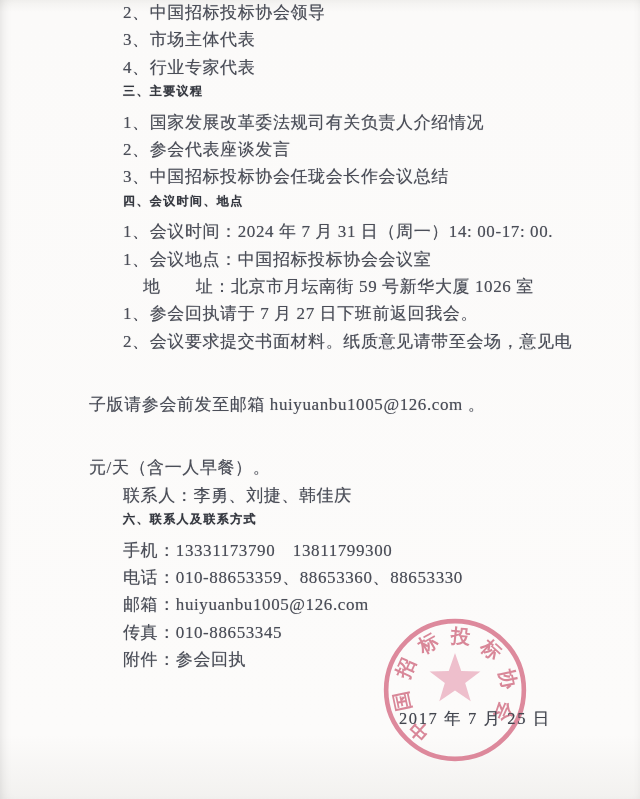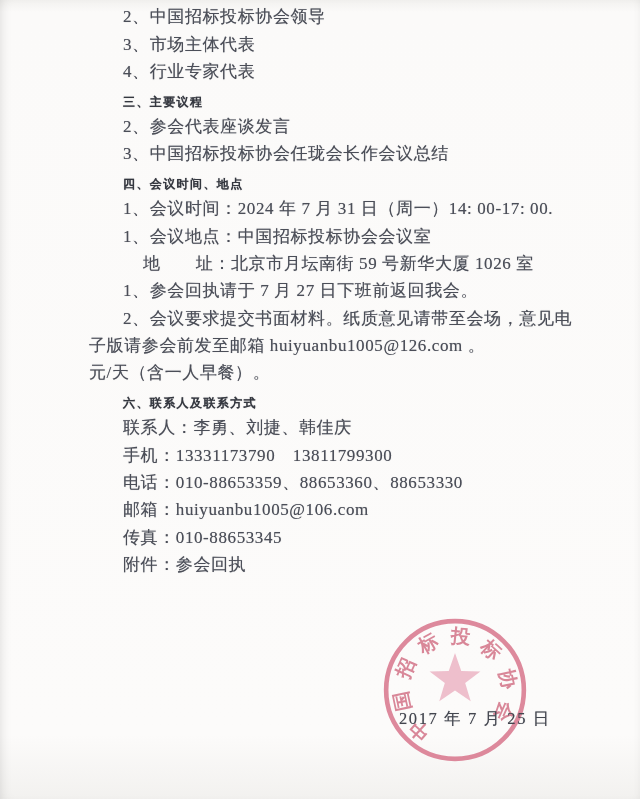--- a/index.html
+++ b/index.html
@@ -18,32 +18,32 @@
   }
   .doc-body {
     position: absolute;
     left: 89px;
     top: 1px;
     width: 500px;
   }
   .line {
     height: 27.4px;
     display: flex;
-    align-items: flex-end;
+    align-items: flex-start;
   }
   .line-text {
     font-size: 17px;
     letter-spacing: 0.6px;
     color: #4b4e58;
     white-space: pre;
     text-shadow: 0 0 0.7px rgba(75,78,88,0.55);
   }
   .line--item    { padding-left: 34px; }
   .line--item-sub{ padding-left: 54px; }
-  .line--cont    { padding-left: 0; }
+  .line--cont    { padding-left: 0; margin-top: 36px; }
   .line--heading { padding-left: 34px; }
   .line--heading .line-text {
     font-weight: bold;
     color: #34373f;
     letter-spacing: 1.4px;
     font-size: 12px;
     text-shadow: 0 0 0.8px rgba(52,55,63,0.6);
   }
   .seal {
     position: absolute;
@@ -80,20 +80,23 @@
       <div class="line line--item">
         <span class="line-text">3、市场主体代表</span>
       </div>
       <div class="line line--item">
         <span class="line-text">4、行业专家代表</span>
       </div>
       <div class="line line--heading">
         <span class="line-text">三、主要议程</span>
       </div>
       <div class="line line--item">
+        <span class="line-text">1、国家发展改革委法规司有关负责人介绍情况</span>
+      </div>
+      <div class="line line--item">
         <span class="line-text">2、参会代表座谈发言</span>
       </div>
       <div class="line line--item">
         <span class="line-text">3、中国招标投标协会任珑会长作会议总结</span>
       </div>
       <div class="line line--heading">
         <span class="line-text">四、会议时间、地点</span>
       </div>
       <div class="line line--item">
         <span class="line-text">1、会议时间：2024 年 7 月 31 日（周一）14: 00-17: 00.</span>
@@ -109,34 +112,34 @@
       </div>
       <div class="line line--item">
         <span class="line-text">2、会议要求提交书面材料。纸质意见请带至会场，意见电</span>
       </div>
       <div class="line line--cont">
         <span class="line-text">子版请参会前发至邮箱 huiyuanbu1005@126.com 。</span>
       </div>
       <div class="line line--cont">
         <span class="line-text">元/天（含一人早餐）。</span>
       </div>
+      <div class="line line--item">
+        <span class="line-text">联系人：李勇、刘捷、韩佳庆</span>
+      </div>
       <div class="line line--heading">
         <span class="line-text">六、联系人及联系方式</span>
-      </div>
-      <div class="line line--item">
-        <span class="line-text">联系人：李勇、刘捷、韩佳庆</span>
       </div>
       <div class="line line--item">
         <span class="line-text">手机：13331173790　13811799300</span>
       </div>
       <div class="line line--item">
         <span class="line-text">电话：010-88653359、88653360、88653330</span>
       </div>
       <div class="line line--item">
-        <span class="line-text">邮箱：huiyuanbu1005@106.com</span>
+        <span class="line-text">邮箱：huiyuanbu1005@126.com</span>
       </div>
       <div class="line line--item">
         <span class="line-text">传真：010-88653345</span>
       </div>
       <div class="line line--item">
         <span class="line-text">附件：参会回执</span>
       </div>
     </div>
 
   <div class="seal">

